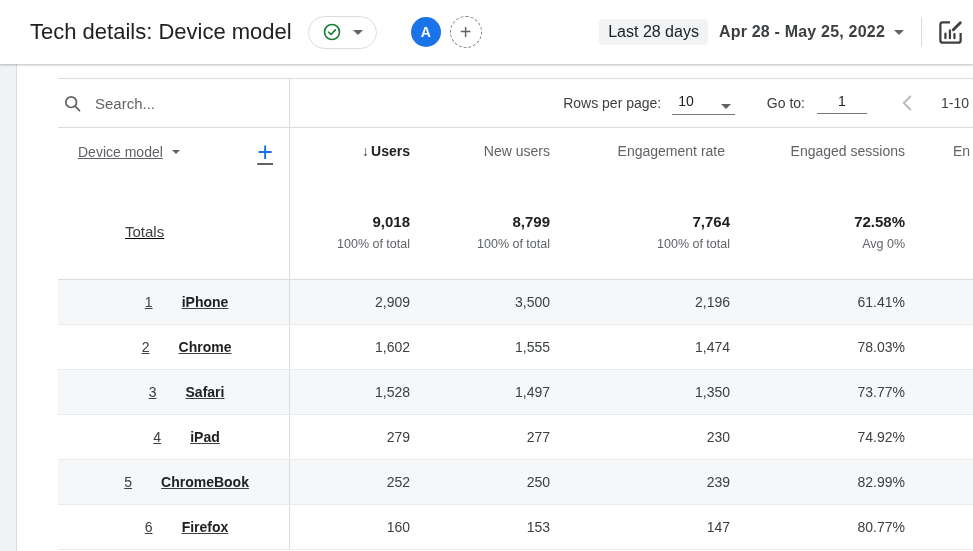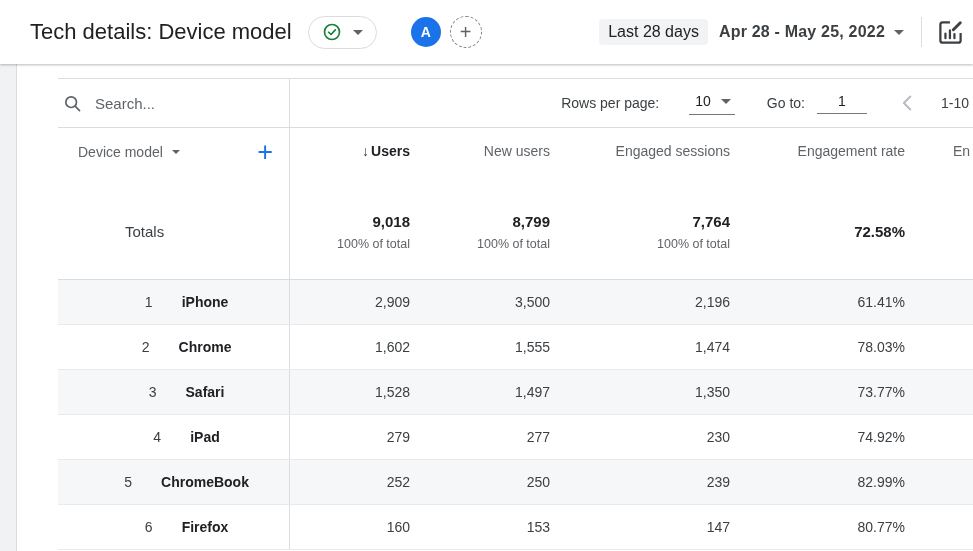--- a/index.html
+++ b/index.html
@@ -33,33 +33,33 @@
 
   
   .toolbar { margin-top:16px; width:915px; height:50px; display:flex; align-items:stretch;
     border-top:1px solid #dadce0; border-bottom:1px solid #dadce0; }
   .search-cell { width:232px; display:flex; align-items:center; gap:13px; padding-left:5px;
     border-right:1px solid #dadce0; }
   .search-input { border:none; outline:none; font-size:15px; color:#202124; width:150px; background:transparent; }
   .search-input::placeholder { color:#5f6368; opacity:1; }
   .pager { flex:1; display:flex; align-items:center; justify-content:flex-end; padding-right:4px;
     font-size:14px; color:#3c4043; }
-  .rpp-select { margin-left:30px; display:flex; align-items:center; gap:10px;
+  .rpp-select { margin-left:11px; display:flex; align-items:flex-end; gap:27px;
     border-bottom:1px solid #747775; padding:2px 4px 5px 6px; cursor:pointer; }
   .rpp-value { font-size:14px; color:#202124; }
   .goto-label { margin-left:32px; }
   .goto-input { margin-left:12px; width:50px; border:none; outline:none; background:transparent;
     border-bottom:1px solid #747775; text-align:center; font-size:14px; color:#202124; padding-bottom:4px; }
   .chev-left { margin-left:30px; display:flex; align-items:center; cursor:default; }
   .page-range { margin-left:22px; color:#3c4043; }
 
   
   .trow { display:flex; width:1012px; align-items:stretch; }
   .cell { display:flex; flex-direction:column; justify-content:center; }
-  .dim { width:232px; border-right:1px solid #dadce0; }
+  .dim { width:232px; border-right:1px solid #dadce0;text-decoration:underline; }
   .c1 { width:120px; text-align:right; }
   .c2 { width:140px; text-align:right; }
   .c3 { width:180px; text-align:right; }
   .c4 { width:175px; text-align:right; }
   .c5 { width:165px; text-align:left; padding-left:48px; }
 
   .header-row { height:56px; }
   .header-row .cell { justify-content:flex-start; padding-top:15px; font-size:14px; color:#5f6368; }
   .dim-header-inner { display:flex; align-items:center; padding-left:20px; }
   .dim-caret { margin-left:9px; border-top-width:4px; border-left-width:4px; border-right-width:4px; }
@@ -158,25 +158,25 @@
           <span class="caret dim-caret"></span>
           <button class="add-col">+</button>
         </div>
       </div>
       <div class="cell c1">
         <span class="users-header col-label"><span class="sort-arrow">↓</span><span>Users</span></span>
       </div>
       <div class="cell c2">
         <span class="col-label">New users</span>
       </div>
+      <div class="cell c4">
+        <span class="col-label">Engagement rate</span>
+      </div>
       <div class="cell c3">
         <span class="col-label">Engaged sessions</span>
-      </div>
-      <div class="cell c4">
-        <span class="col-label">Engagement rate</span>
       </div>
       <div class="cell c5">
         <span class="col-label">En</span>
       </div>
     </div>
 
     <div class="trow totals-row">
       <div class="cell dim">
         <span class="totals-label">Totals</span>
       </div>
@@ -187,20 +187,21 @@
       <div class="cell c2">
         <span class="tval">8,799</span>
         <span class="tsub">100% of total</span>
       </div>
       <div class="cell c3">
         <span class="tval">7,764</span>
         <span class="tsub">100% of total</span>
       </div>
       <div class="cell c4">
         <span class="tval">72.58%</span>
+        <span class="tsub">Avg 0%</span>
       </div>
       <div class="cell c5"></div>
     </div>
 
     <div class="trow data-row odd">
       <div class="cell dim dim-data">
         <span class="rank">1</span>
         <span class="dev-name">iPhone</span>
       </div>
       <div class="cell c1">2,909</div>

